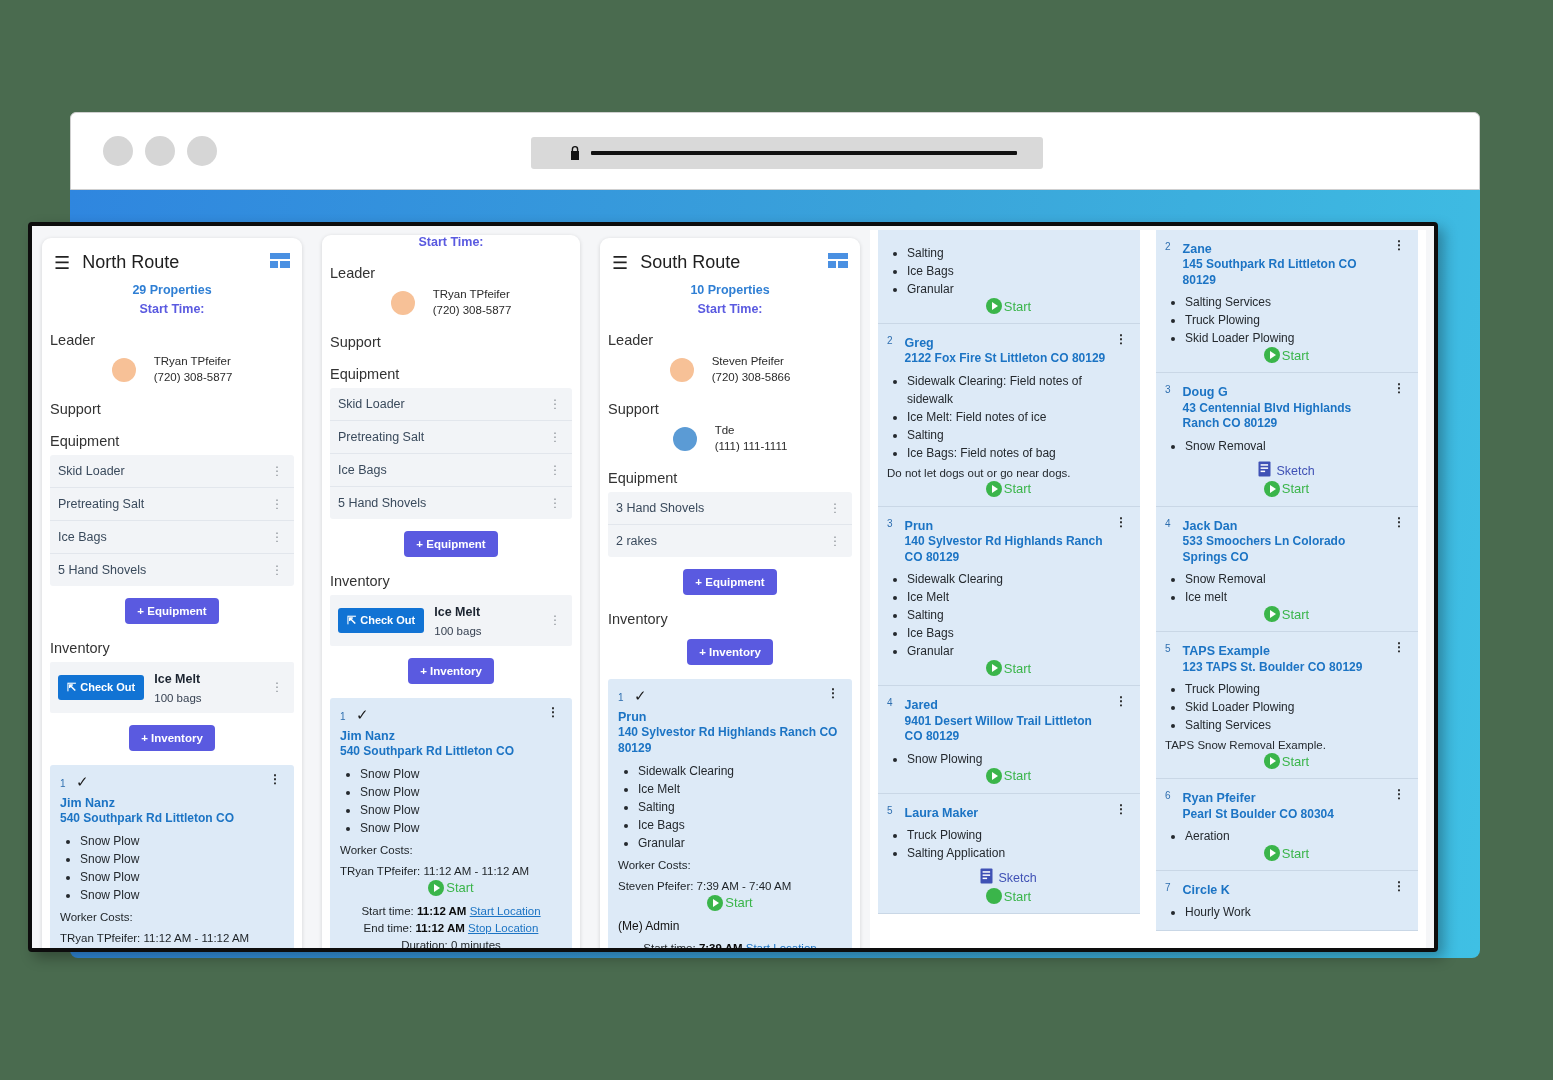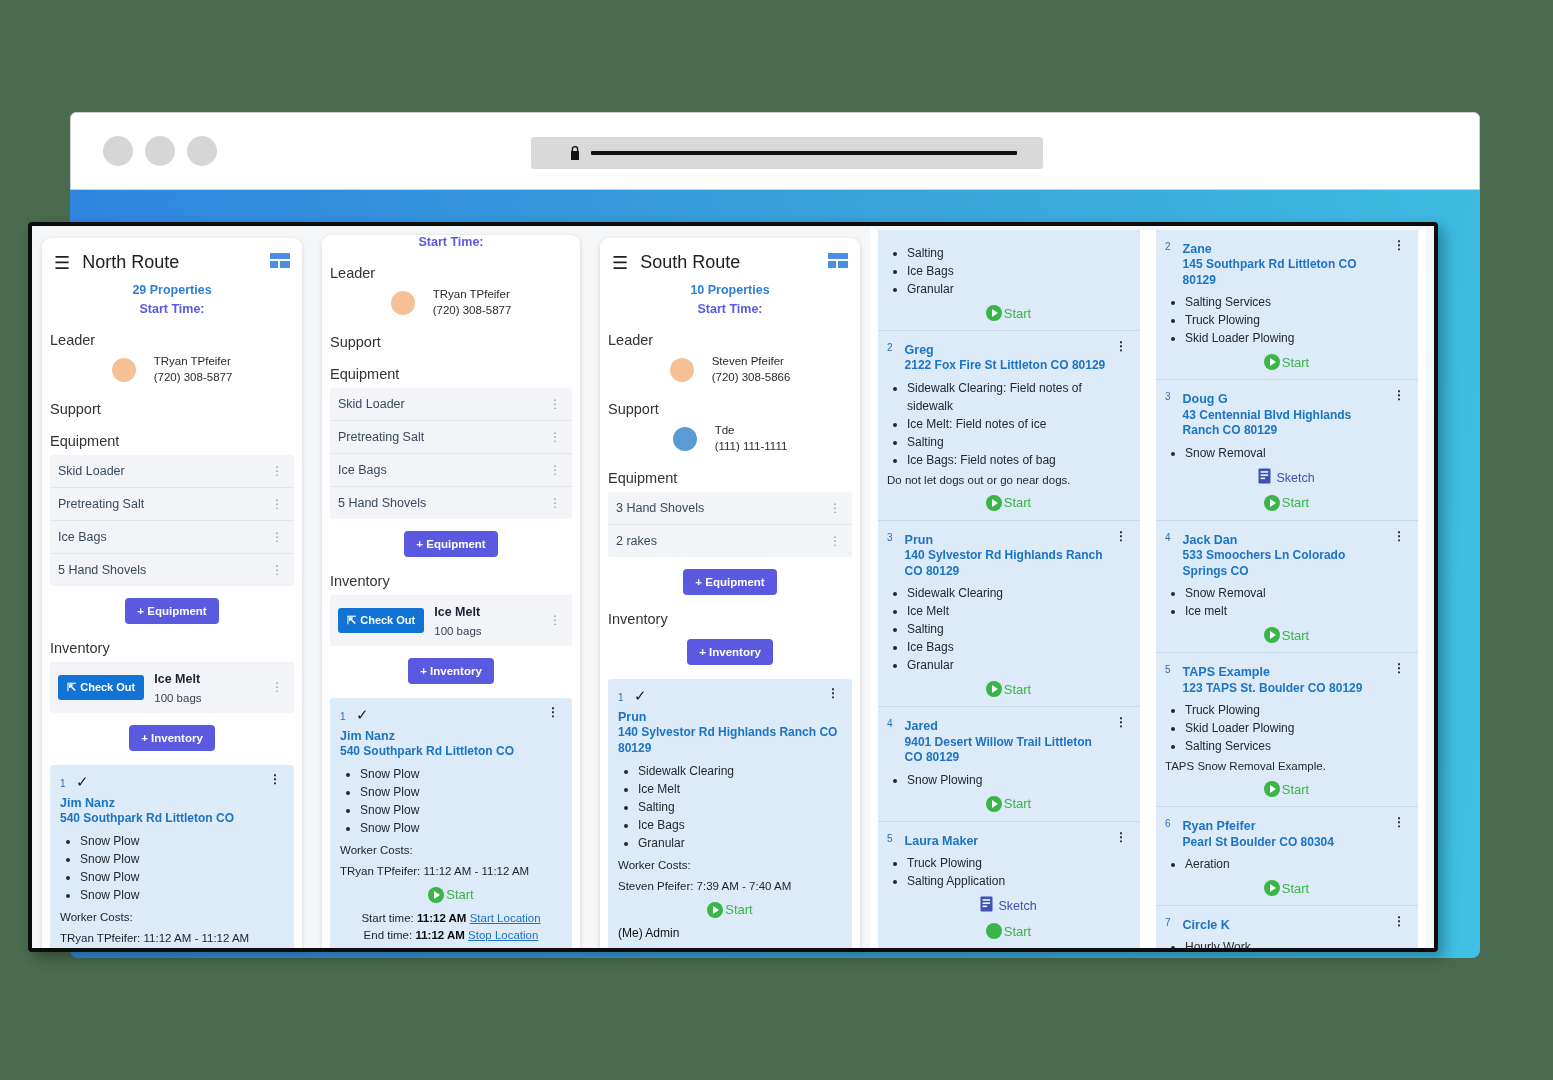--- a/index.html
+++ b/index.html
@@ -171,21 +171,21 @@
     line-height: 1.3;
   }
   .jc-head-inline { display: flex; align-items: flex-start; gap: 6px; }
   .jc-head-inline .jc-num { margin-top: 2px; }
   .jc-services { margin: 5px 0 0 20px; }
   .jc-services li { font-size: 12px; color: #24292e; line-height: 1.5; }
   .jc-note { font-size: 11.5px; color: #24292e; margin-top: 3px; line-height: 1.4; }
   .jc-costs { font-size: 11.5px; color: #1d2226; margin-top: 5px; line-height: 1.45; }
   .start-btn {
     display: flex; align-items: center; justify-content: center;
-    gap: 2px; margin-top: 7px; cursor: pointer;
+    gap: 2px; margin-top: 0; cursor: pointer;
   }
   .start-circle {
     width: 16px; height: 16px; border-radius: 50%;
     background: #3ab54a; display: flex; align-items: center; justify-content: center;
   }
   .start-tri {
     width: 0; height: 0; border-left: 6px solid #fff;
     border-top: 4px solid transparent; border-bottom: 4px solid transparent;
     margin-left: 2px;
   }

